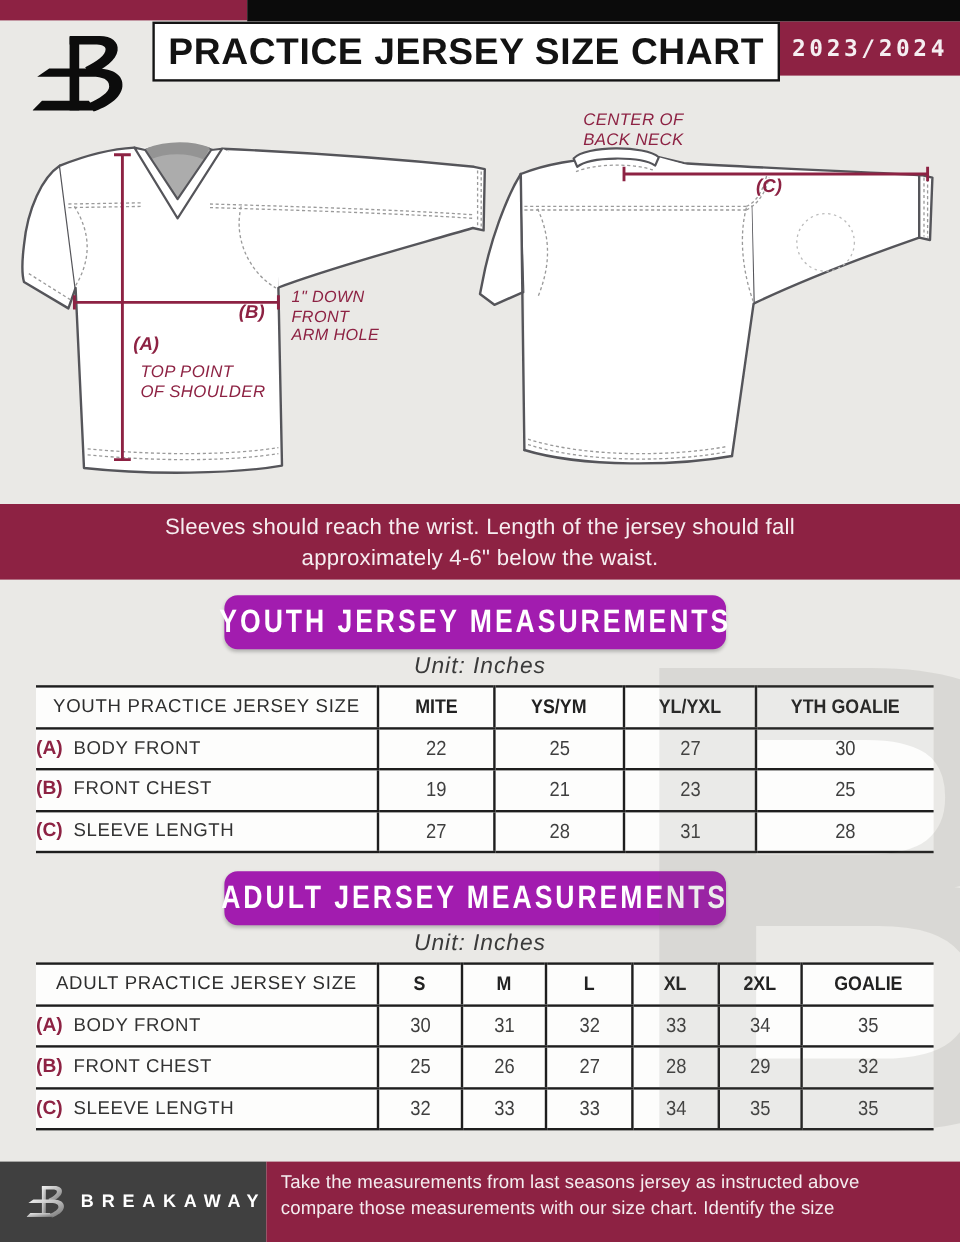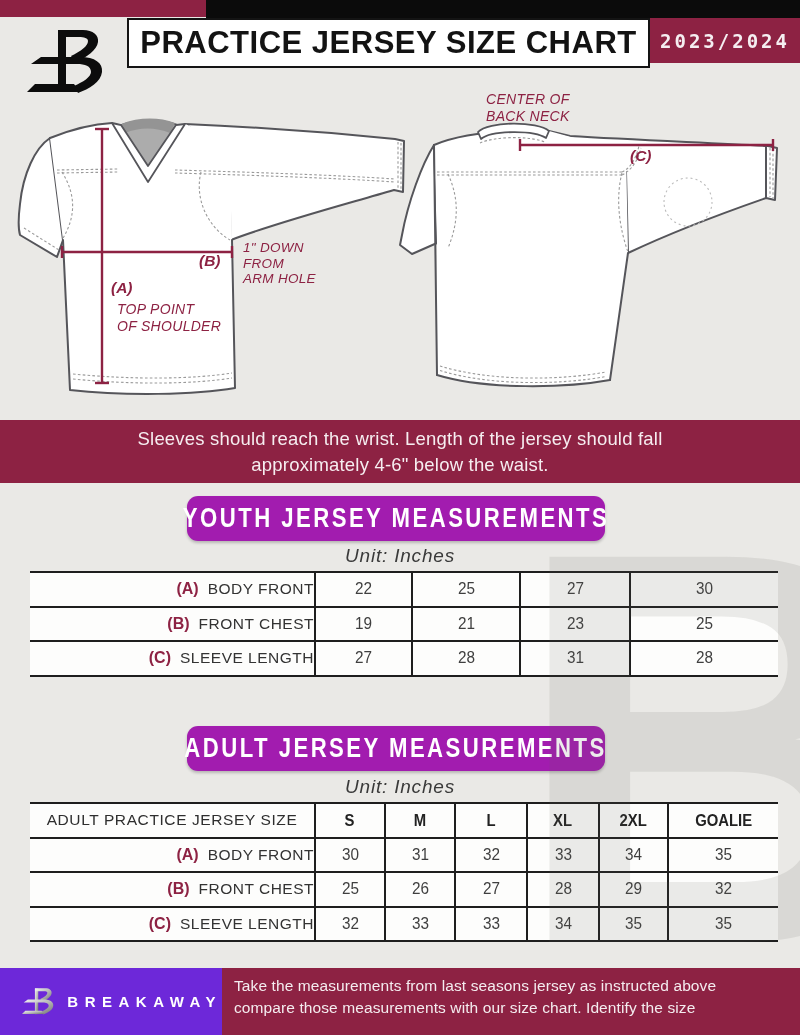--- a/index.html
+++ b/index.html
@@ -53,33 +53,33 @@
   }
   
   table.size{border-collapse:collapse;table-layout:fixed;border-top:2.5px solid #1e1e1e;}
   table.size td{
     border-bottom:2.5px solid #1e1e1e;height:32.5px;text-align:center;
     vertical-align:middle;background:#FDFDFC;padding:0;color:#3d3d3d;
   }
   table.size td + td{border-left:2px solid #1e1e1e;}
   table.size .hdr td{font-weight:bold;font-size:16.5px;color:#222;}
   table.size .hdr td.rowhead{font-weight:normal;font-size:15.5px;letter-spacing:.6px;color:#2e2e2e;}
-  table.size td.labelcell{text-align:right;}
+  table.size td.labelcell{text-align:left;}
   .rk{color:#8D2243;font-weight:bold;font-size:16px;margin-right:9px;}
   .rl{font-size:15.5px;color:#333;letter-spacing:.5px;}
   .cond{display:inline-block;transform:scaleX(.9);}
   .num{font-size:17px;color:#3f3f3f;}
   
   .watermark{
     left:512px;top:468px;font-size:560px;line-height:1;font-weight:bold;
     color:rgba(100,96,90,0.12);z-index:50;pointer-events:none;user-select:none;
   }
   
   .footer{left:0;top:968px;width:800px;height:67px;display:flex;z-index:60;}
-  .footer-black{width:222px;height:100%;background:#6d28d9;display:flex;align-items:center;padding-left:22px;box-sizing:border-box;}
+  .footer-black{width:222px;height:100%;background:#404040;display:flex;align-items:center;padding-left:22px;box-sizing:border-box;}
   .footer-brand{color:#fff;font-weight:bold;font-size:15px;letter-spacing:6.5px;margin-left:12px;white-space:nowrap;}
   .footer-maroon{flex:1;height:100%;background:#8D2243;box-sizing:border-box;padding:2px 14px 12px 12px;display:flex;flex-direction:column;justify-content:center;}
   .footer-maroon div{color:#F4ECEF;font-size:15.5px;line-height:21.3px;letter-spacing:.1px;white-space:nowrap;}
   
   .jersey path.cloth{fill:#ffffff;stroke:#55555a;stroke-width:2;stroke-linejoin:round;}
   .jersey .edge{fill:none;stroke:#55555a;stroke-width:2;stroke-linejoin:round;stroke-linecap:round;}
   .jersey .stitch{fill:none;stroke:#9a9a9a;stroke-width:1.1;stroke-dasharray:2.6 2.2;}
   .jersey .dim{stroke:#8D2243;stroke-width:2.4;stroke-linecap:butt;}
 </style>
 </head>
@@ -189,21 +189,21 @@
   </svg>
 
   <div class="abs ann-key" style="left:111px;top:279px">(A)</div>
   <div class="abs ann" style="left:117px;top:301px">
     <div>TOP POINT</div>
     <div>OF SHOULDER</div>
   </div>
   <div class="abs ann-key" style="left:199px;top:252px">(B)</div>
   <div class="abs ann ann-small" style="left:243px;top:240px">
     <div>1" DOWN</div>
-    <div>FROM</div>
+    <div>FRONT</div>
     <div>ARM HOLE</div>
   </div>
   <div class="abs ann" style="left:486px;top:91px">
     <div>CENTER OF</div>
     <div>BACK NECK</div>
   </div>
   <div class="abs ann-key" style="left:630px;top:147px">(C)</div>
 
   <div class="abs notice">
     <div>Sleeves should reach the wrist. Length of the jersey should fall</div>
@@ -217,20 +217,27 @@
 
   <table class="size abs" style="left:30px;top:571px;width:748px">
     <colgroup>
         <col style="width:285px">
         <col style="width:97px">
         <col style="width:108px">
         <col style="width:110px">
         <col style="width:148px">
       </colgroup>
     <tbody>
+        <tr class="hdr">
+      <td class="rowhead">YOUTH PRACTICE JERSEY SIZE</td>
+      <td><span class="cond">MITE</span></td>
+      <td><span class="cond">YS/YM</span></td>
+      <td><span class="cond">YL/YXL</span></td>
+      <td><span class="cond">YTH GOALIE</span></td>
+    </tr>
     <tr>
       <td class="labelcell"><span class="rk">(A)</span><span class="rl">BODY FRONT</span></td>
       <td><span class="cond num">22</span></td>
       <td><span class="cond num">25</span></td>
       <td><span class="cond num">27</span></td>
       <td><span class="cond num">30</span></td>
     </tr>
     <tr>
       <td class="labelcell"><span class="rk">(B)</span><span class="rl">FRONT CHEST</span></td>
       <td><span class="cond num">19</span></td>

